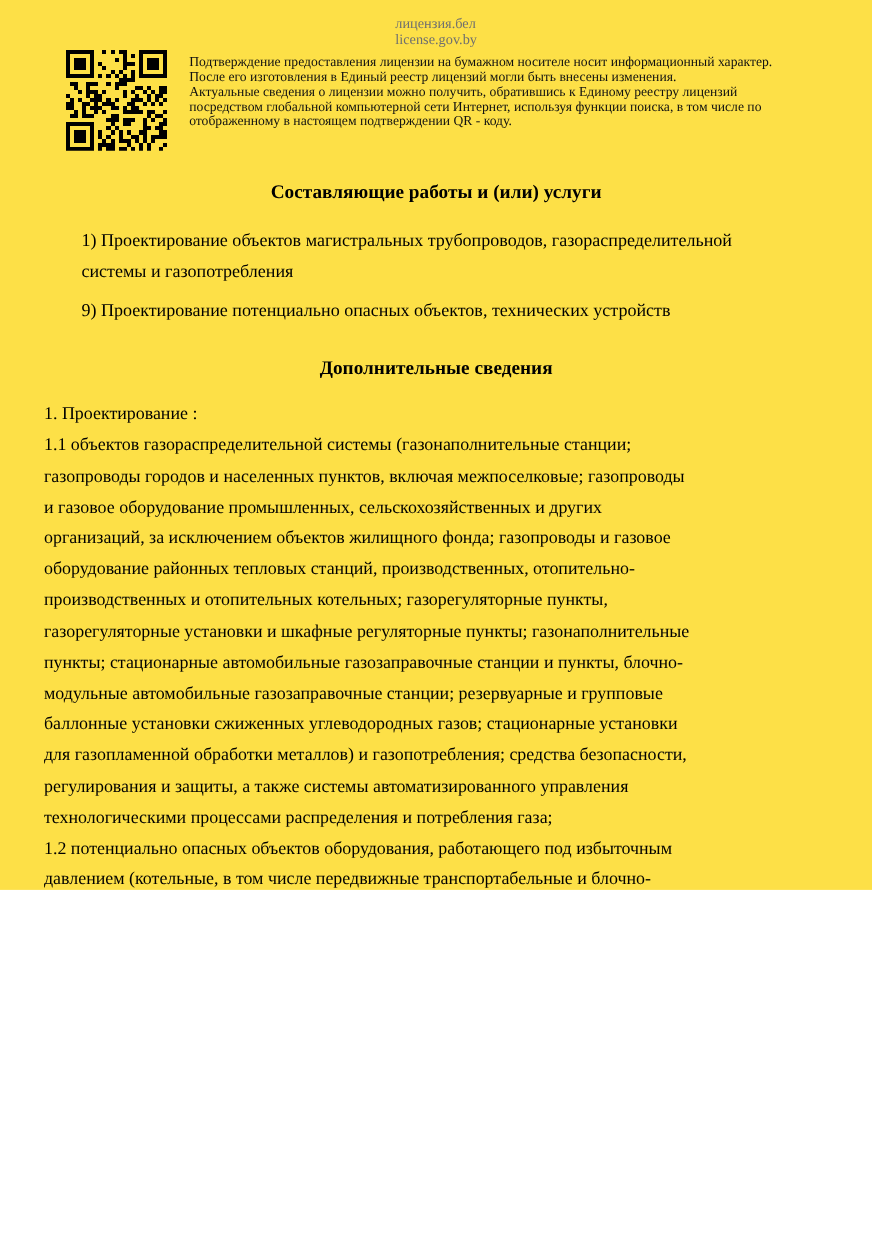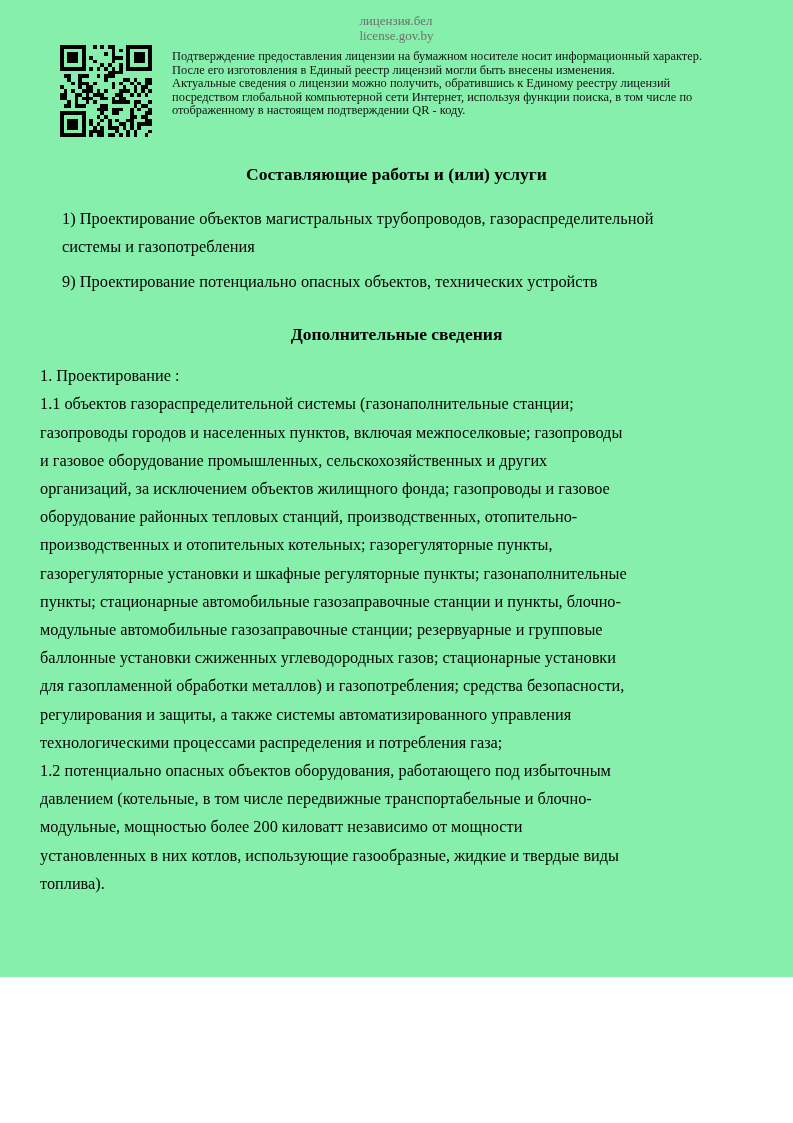--- a/index.html
+++ b/index.html
@@ -1,19 +1,19 @@
 <!DOCTYPE html>
 <html lang="ru"><head>
 <meta charset="utf-8">
 <style>
   html,body{margin:0;padding:0;background:#ffffff;}
   .page{
     position:relative;
-    width:793px;height:977px;
-    background:#86efac;
+    width:793px;height:809px;
+    background:#fde047;
     font-family:"Liberation Serif", serif;
     color:#000;
     overflow:hidden;
   }
   .brand{
     text-align:center;
     padding-top:13px;
     font-size:13px;
     line-height:1.16;
     color:#6f6f6f;
@@ -42,21 +42,21 @@
     margin:0;
     font-family:Liberation Serif, serif;
   }
   .h1{margin-top:27px;}
   .h2{margin-top:28px;}
   .items{
     margin:20px 55px 0 62px;
     font-size:16.4px;
     line-height:28px;
   }
-  .item{white-space:pre-line;margin:0 0 7px 0;}
+  .item{white-space:pre-line;margin:0 0 7px 12px;}
   .body-text{
     margin:17px 50px 0 40px;
     font-size:16.3px;
     line-height:28.2px;
     white-space:pre-line;
   }
   .footer{
     position:absolute;
     top:1006px;
     right:64px;

